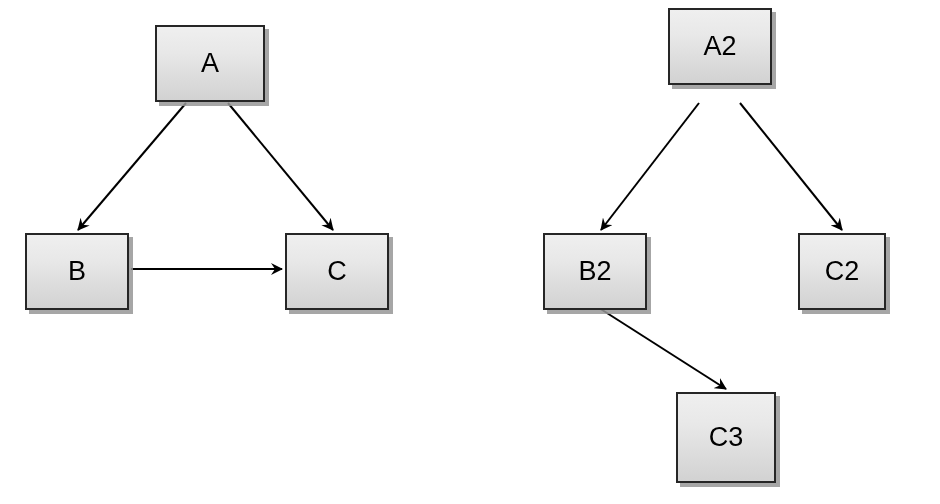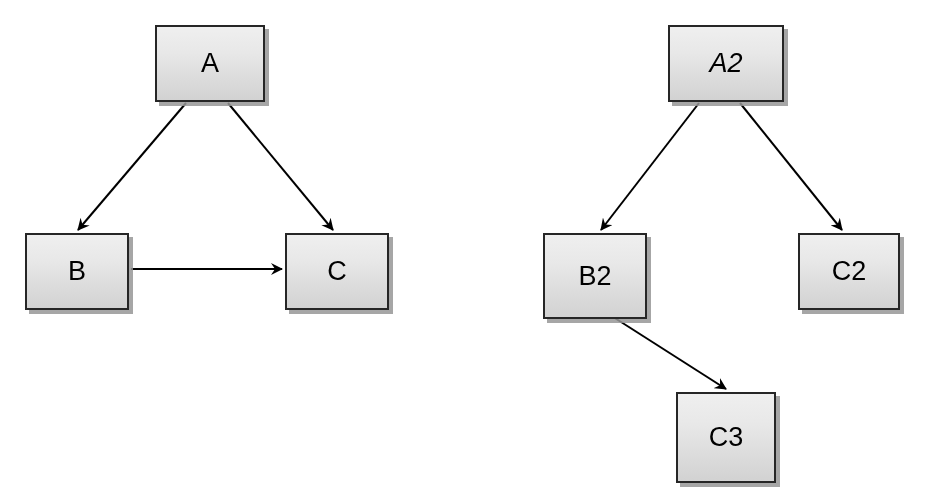--- a/index.html
+++ b/index.html
@@ -70,27 +70,27 @@
   <div id="nodes">
       <div class="node" style="left: 155px; top: 25px; width: 110px; height: 77px;">
         <span class="node-label">A</span>
       </div>
       <div class="node" style="left: 25px; top: 233px; width: 104px; height: 77px;">
         <span class="node-label">B</span>
       </div>
       <div class="node" style="left: 285px; top: 233px; width: 104px; height: 77px;">
         <span class="node-label">C</span>
       </div>
-      <div class="node" style="left: 668px; top: 25px; width: 116px; height: 77px; font-style: italic;">
+      <div class="node" style="left: 668px; top: 8px; width: 104px; height: 77px;">
         <span class="node-label">A2</span>
       </div>
-      <div class="node" style="left: 543px; top: 233px; width: 104px; height: 86px;">
+      <div class="node" style="left: 543px; top: 233px; width: 104px; height: 77px;">
         <span class="node-label">B2</span>
       </div>
-      <div class="node" style="left: 798px; top: 233px; width: 102px; height: 77px;">
+      <div class="node" style="left: 798px; top: 233px; width: 88px; height: 77px;">
         <span class="node-label">C2</span>
       </div>
       <div class="node" style="left: 676px; top: 392px; width: 100px; height: 91px;">
         <span class="node-label">C3</span>
       </div>
     </div>
 
 </div>
 
 </body></html>

